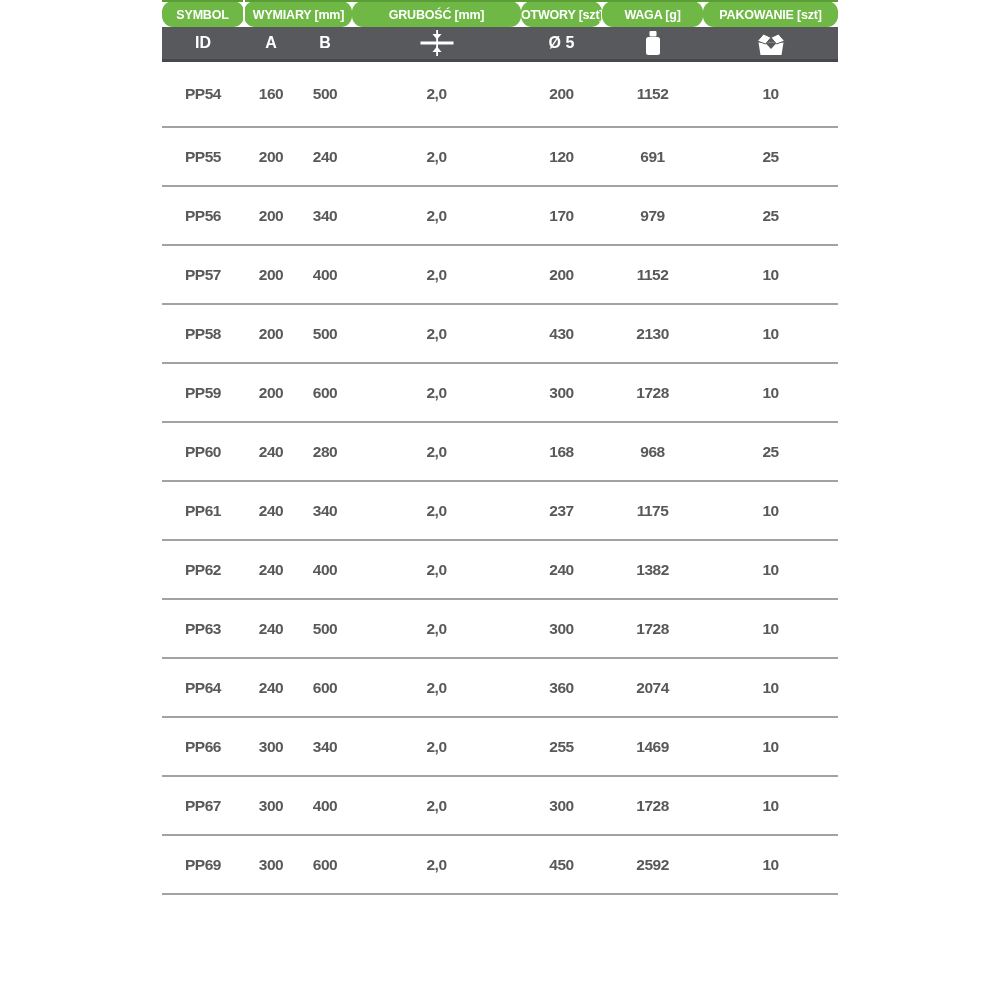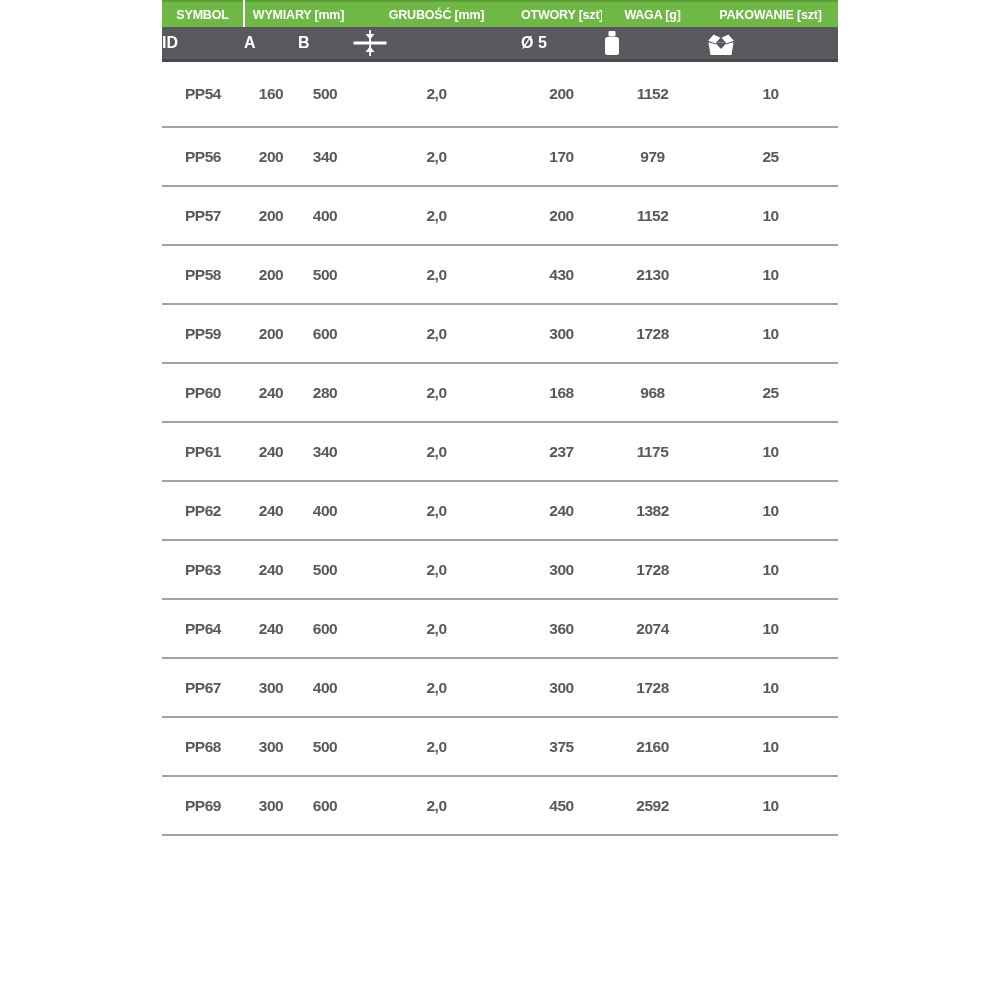--- a/index.html
+++ b/index.html
@@ -33,33 +33,34 @@
     border-top: 2px solid #5a9c35;
     color: #ffffff;
     font-size: 12.5px;
     font-weight: 700;
     letter-spacing: -0.2px;
     height: 25px;
     padding: 0;
     text-align: center;
     white-space: nowrap;
     overflow: hidden;
+    border-radius: 11px;
   }
   tr.green-row th.symbol-th { border-right: 2px solid #ffffff; }
 
   
   tr.dark-row th {
     background: #58595c;
     border-bottom: 3px solid #47484b;
     color: #ffffff;
     font-size: 16px;
     font-weight: 700;
     height: 32px;
     padding: 0;
-    text-align: left;
+    text-align: center;
     vertical-align: middle;
   }
   tr.dark-row th svg { display: inline-block; vertical-align: middle; }
 
   
   tbody td {
     height: 57px;
     text-align: center;
     vertical-align: middle;
     color: #58595b;
@@ -135,20 +136,29 @@
         <tr>
           <td>PP54</td>
           <td>160</td>
           <td>500</td>
           <td>2,0</td>
           <td>200</td>
           <td>1152</td>
           <td>10</td>
         </tr>
         <tr>
+          <td>PP55</td>
+          <td>200</td>
+          <td>240</td>
+          <td>2,0</td>
+          <td>120</td>
+          <td>691</td>
+          <td>25</td>
+        </tr>
+        <tr>
           <td>PP56</td>
           <td>200</td>
           <td>340</td>
           <td>2,0</td>
           <td>170</td>
           <td>979</td>
           <td>25</td>
         </tr>
         <tr>
           <td>PP57</td>
@@ -216,35 +226,35 @@
         <tr>
           <td>PP64</td>
           <td>240</td>
           <td>600</td>
           <td>2,0</td>
           <td>360</td>
           <td>2074</td>
           <td>10</td>
         </tr>
         <tr>
+          <td>PP66</td>
+          <td>300</td>
+          <td>340</td>
+          <td>2,0</td>
+          <td>255</td>
+          <td>1469</td>
+          <td>10</td>
+        </tr>
+        <tr>
           <td>PP67</td>
           <td>300</td>
           <td>400</td>
           <td>2,0</td>
           <td>300</td>
           <td>1728</td>
-          <td>10</td>
-        </tr>
-        <tr>
-          <td>PP68</td>
-          <td>300</td>
-          <td>500</td>
-          <td>2,0</td>
-          <td>375</td>
-          <td>2160</td>
           <td>10</td>
         </tr>
         <tr>
           <td>PP69</td>
           <td>300</td>
           <td>600</td>
           <td>2,0</td>
           <td>450</td>
           <td>2592</td>
           <td>10</td>

